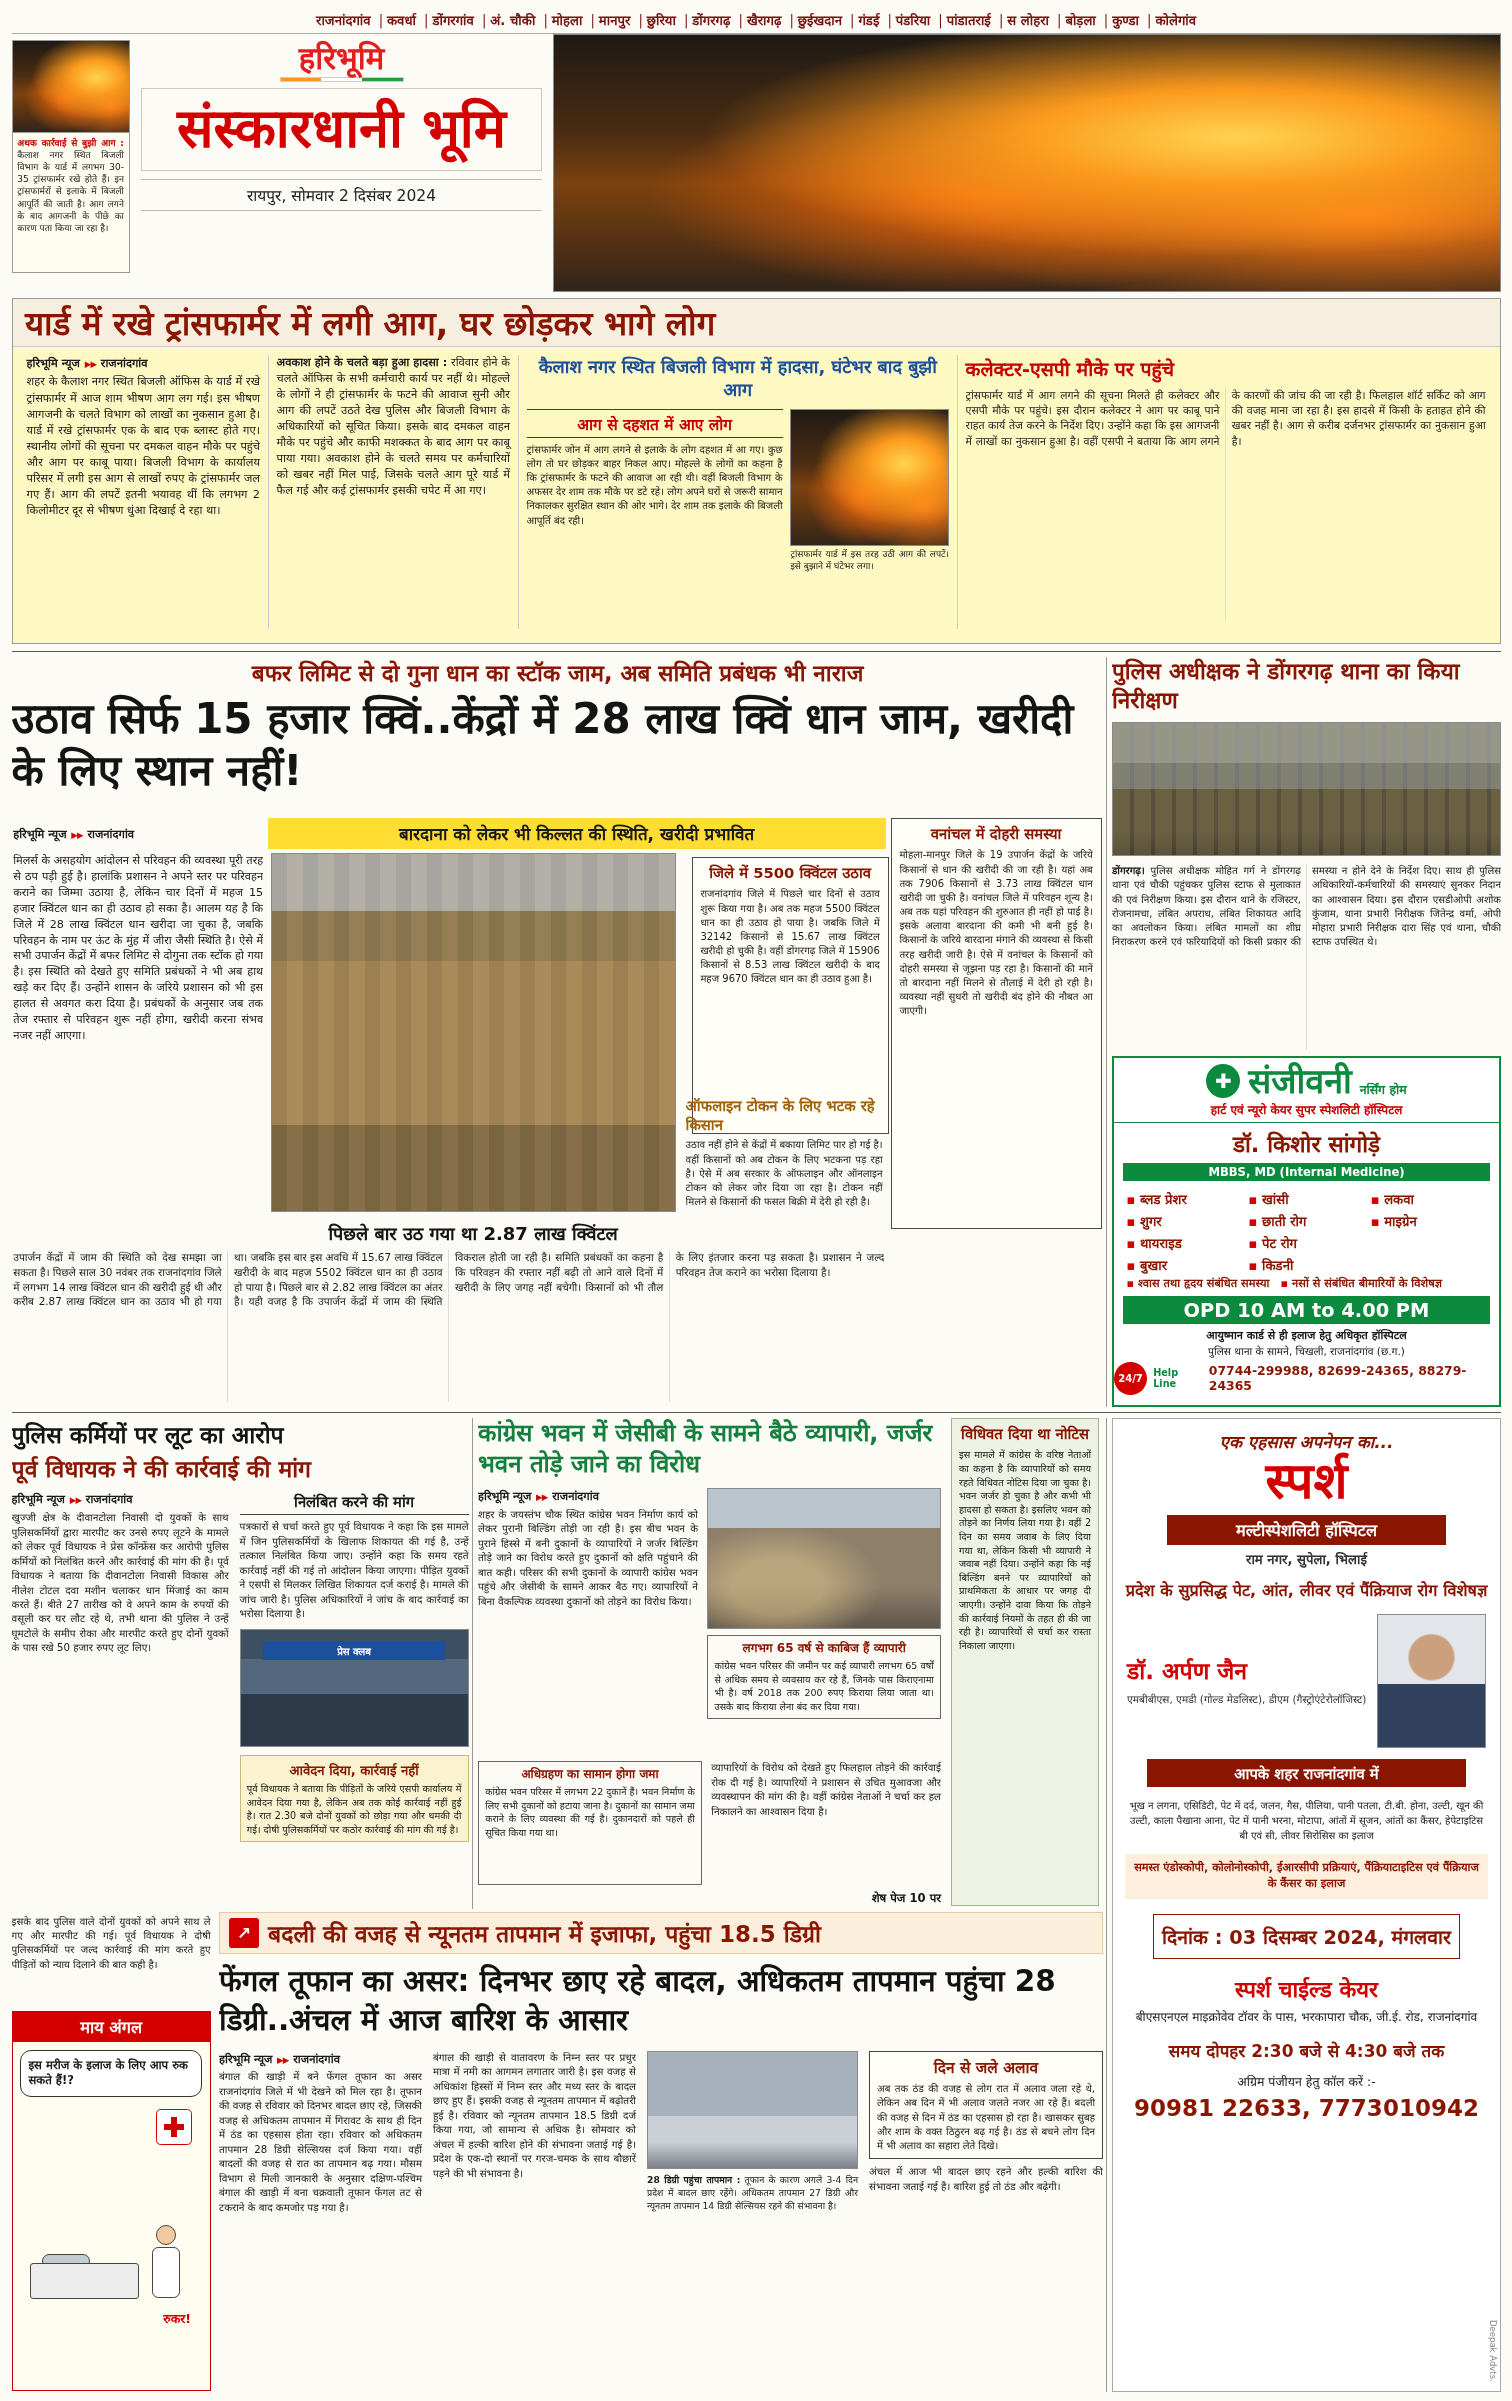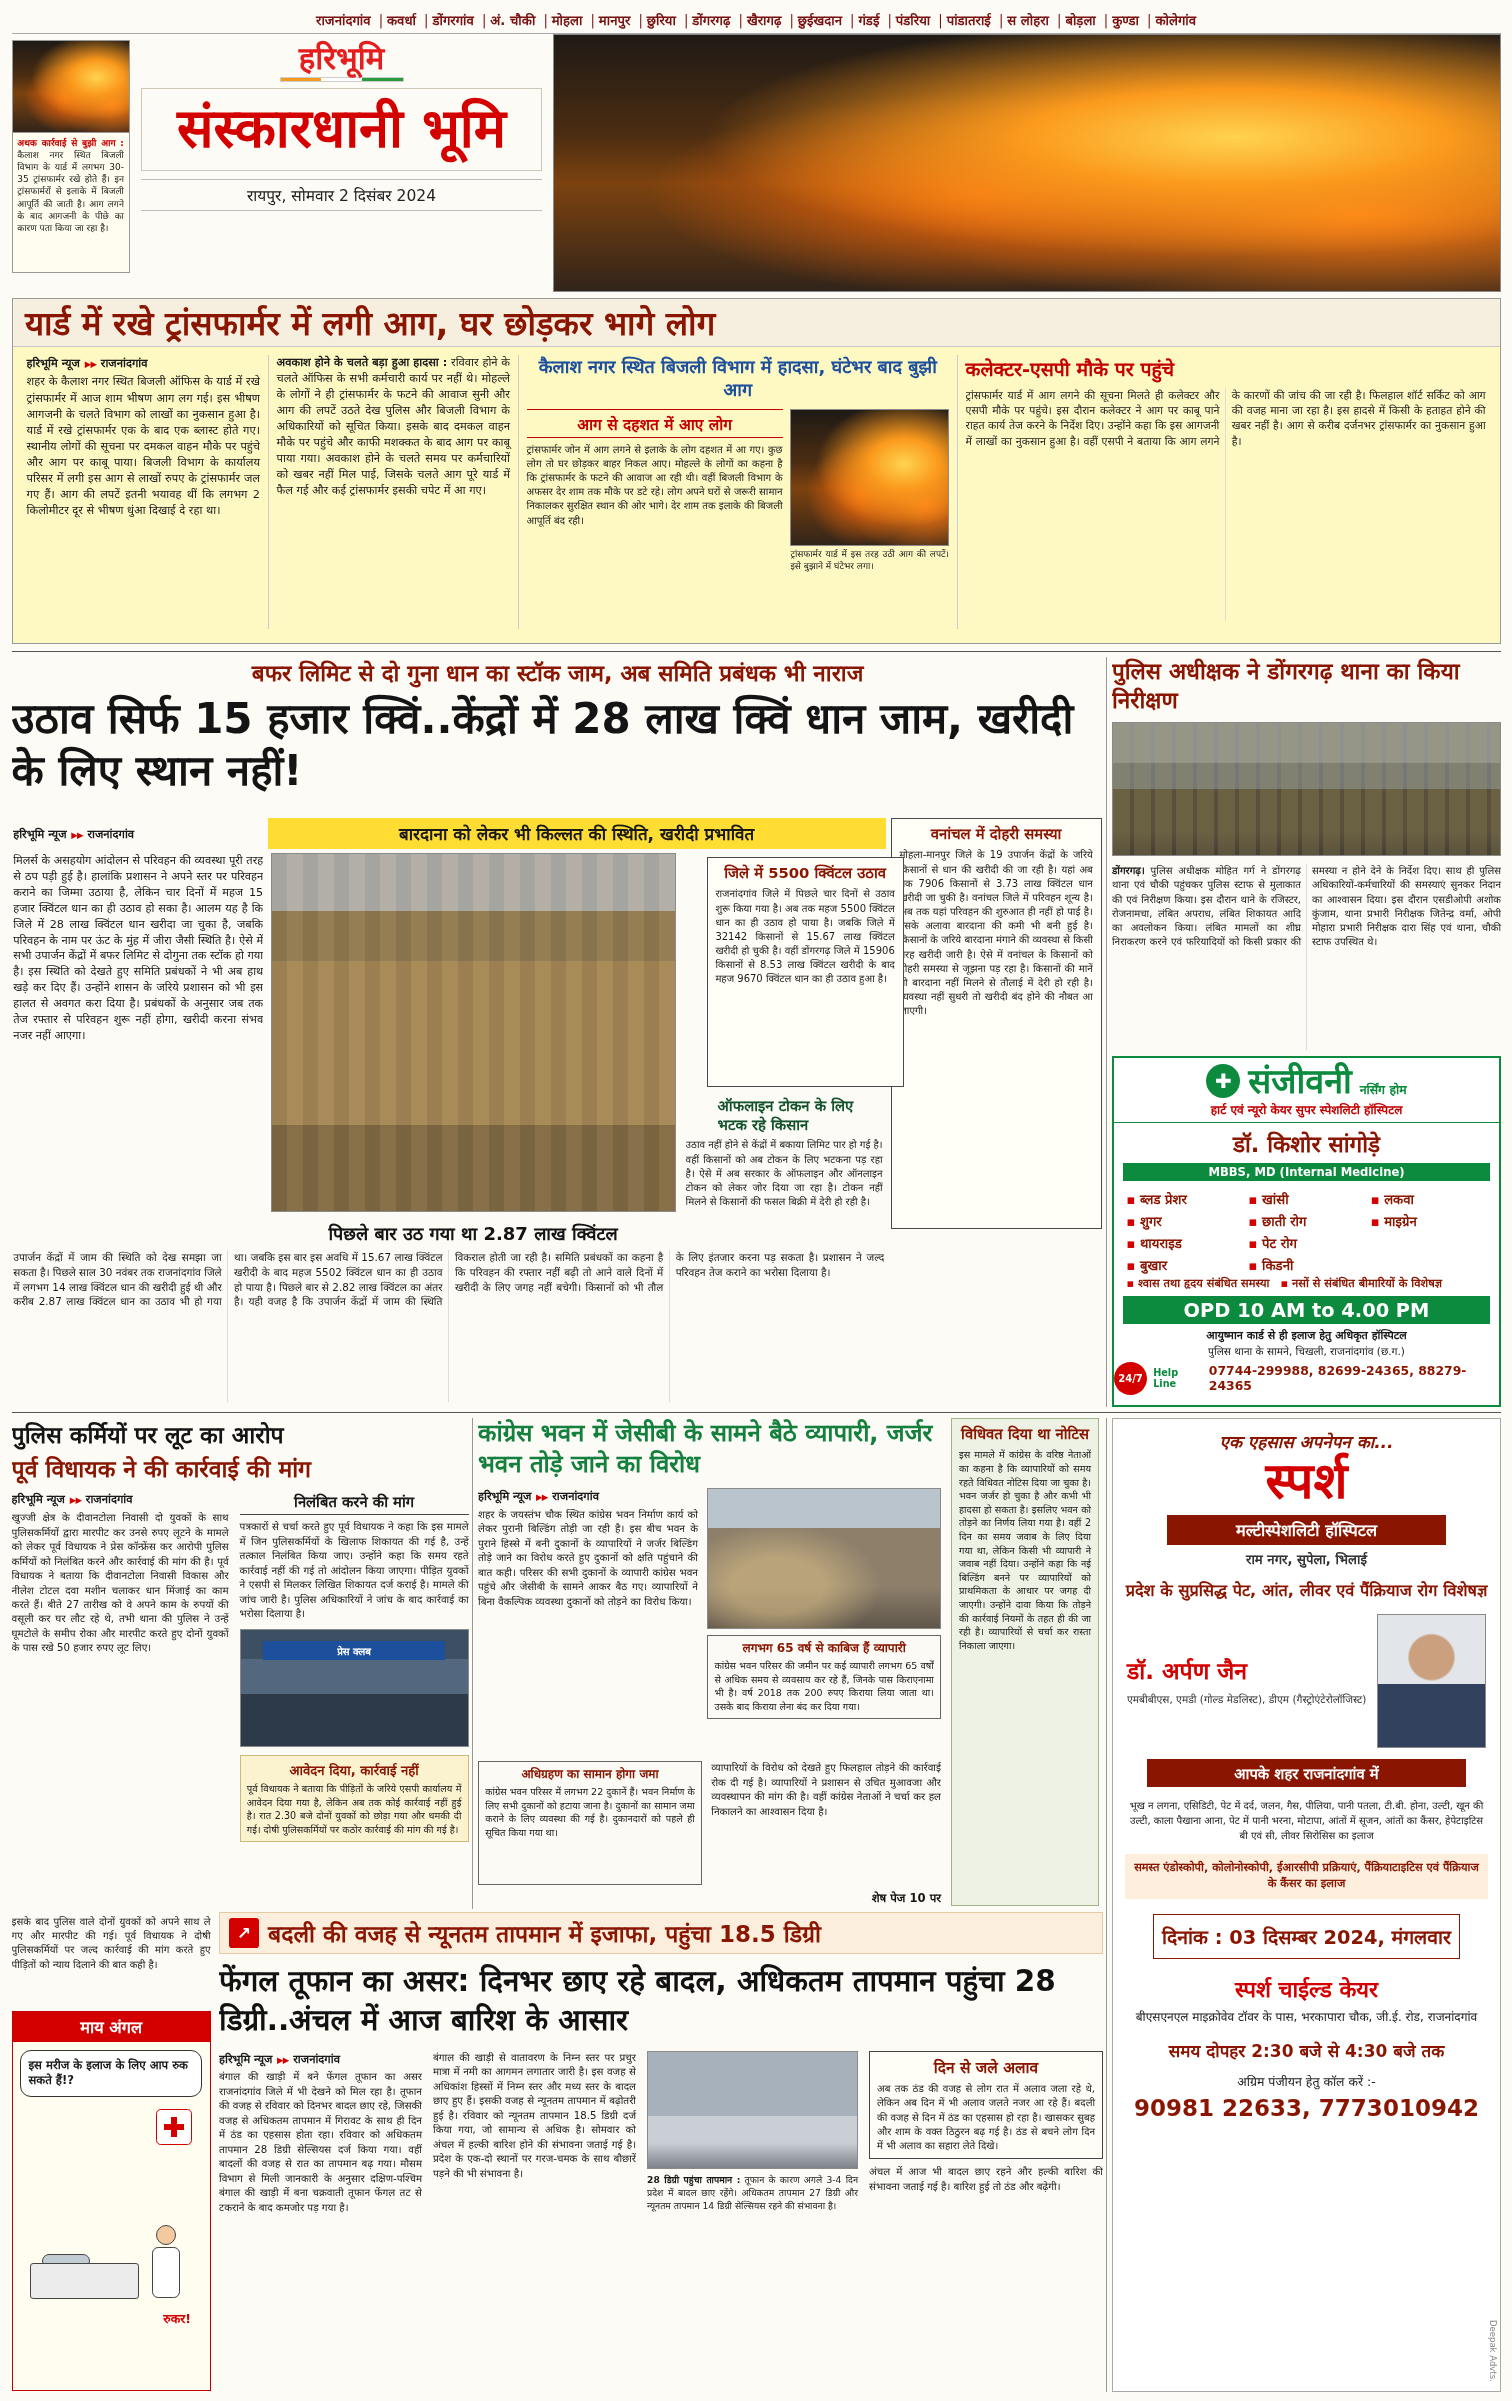--- a/index.html
+++ b/index.html
@@ -77,25 +77,25 @@
   
   .paddy{left:11.6px;top:657px;width:1092px;height:750px;}
   .kicker{position:absolute;top:0;left:0;width:100%;text-align:center;font-size:22.5px;font-weight:bold;color:#8a1500;}
   .paddy-head{position:absolute;top:36px;left:0;width:100%;font-size:42px;font-weight:bold;color:#141414;line-height:1.24;overflow:hidden;height:124px;}
   .paddy-byline{position:absolute;top:169px;left:1.6px;width:252px;}
   .yellow-sub{position:absolute;top:161px;left:256px;width:618px;height:31px;background:#ffdd33;display:flex;align-items:center;justify-content:center;font-size:17px;font-weight:bold;color:#1a1a1a;overflow:hidden;}
   .nbox{border:1.6px solid #4a4a4a;padding:6.2px 7.8px;background:#fffef7;overflow:hidden;}
   .box-title{font-size:14.8px;font-weight:bold;color:#8a1500;text-align:center;margin-bottom:4.7px;line-height:1.25;}
   .box-body{font-size:10px;}
   .vana-box{position:absolute;top:161px;left:879px;width:211px;height:411px;}
-  .jile-box{position:absolute;top:200px;left:695px;width:197px;height:230px;}
+  .jile-box{position:absolute;top:200px;left:680px;width:197px;height:277px;}
   .paddy-col1{position:absolute;top:196px;left:1.6px;width:250px;height:356px;font-size:11.2px;overflow:hidden;}
   .paddy-photo{position:absolute;top:196px;left:259px;width:405px;height:359px;}
   .offline{position:absolute;top:439px;left:674px;width:197px;height:134px;overflow:hidden;}
-  .offline-title{font-size:14.8px;font-weight:bold;color:#14532d;line-height:1.3;margin-bottom:3.9px;margin-left:32px;}
+  .offline-title{font-size:14.8px;font-weight:bold;color:#a16207;line-height:1.3;margin-bottom:3.9px;}
   .offline-body{font-size:10px;}
   .pichhle-head{position:absolute;top:564px;left:259px;width:405px;text-align:center;font-size:18px;font-weight:bold;color:#141414;}
   .pichhle-body{position:absolute;top:593px;left:1.6px;width:871px;height:152px;column-count:4;column-gap:12.4px;column-rule:0.8px solid #ddd;font-size:10.4px;overflow:hidden;}
 
   
   .sp-story{left:1112px;top:657px;width:389px;height:393px;overflow:hidden;}
   .sp-head{font-size:22.5px;font-weight:bold;color:#8a1500;line-height:1.28;margin-bottom:7.8px;}
   .sp-photo{height:134px;margin-bottom:7.8px;}
   .sp-body{column-count:2;column-gap:11px;column-rule:0.8px solid #ddd;font-size:10px;height:210px;overflow:hidden;}
 

